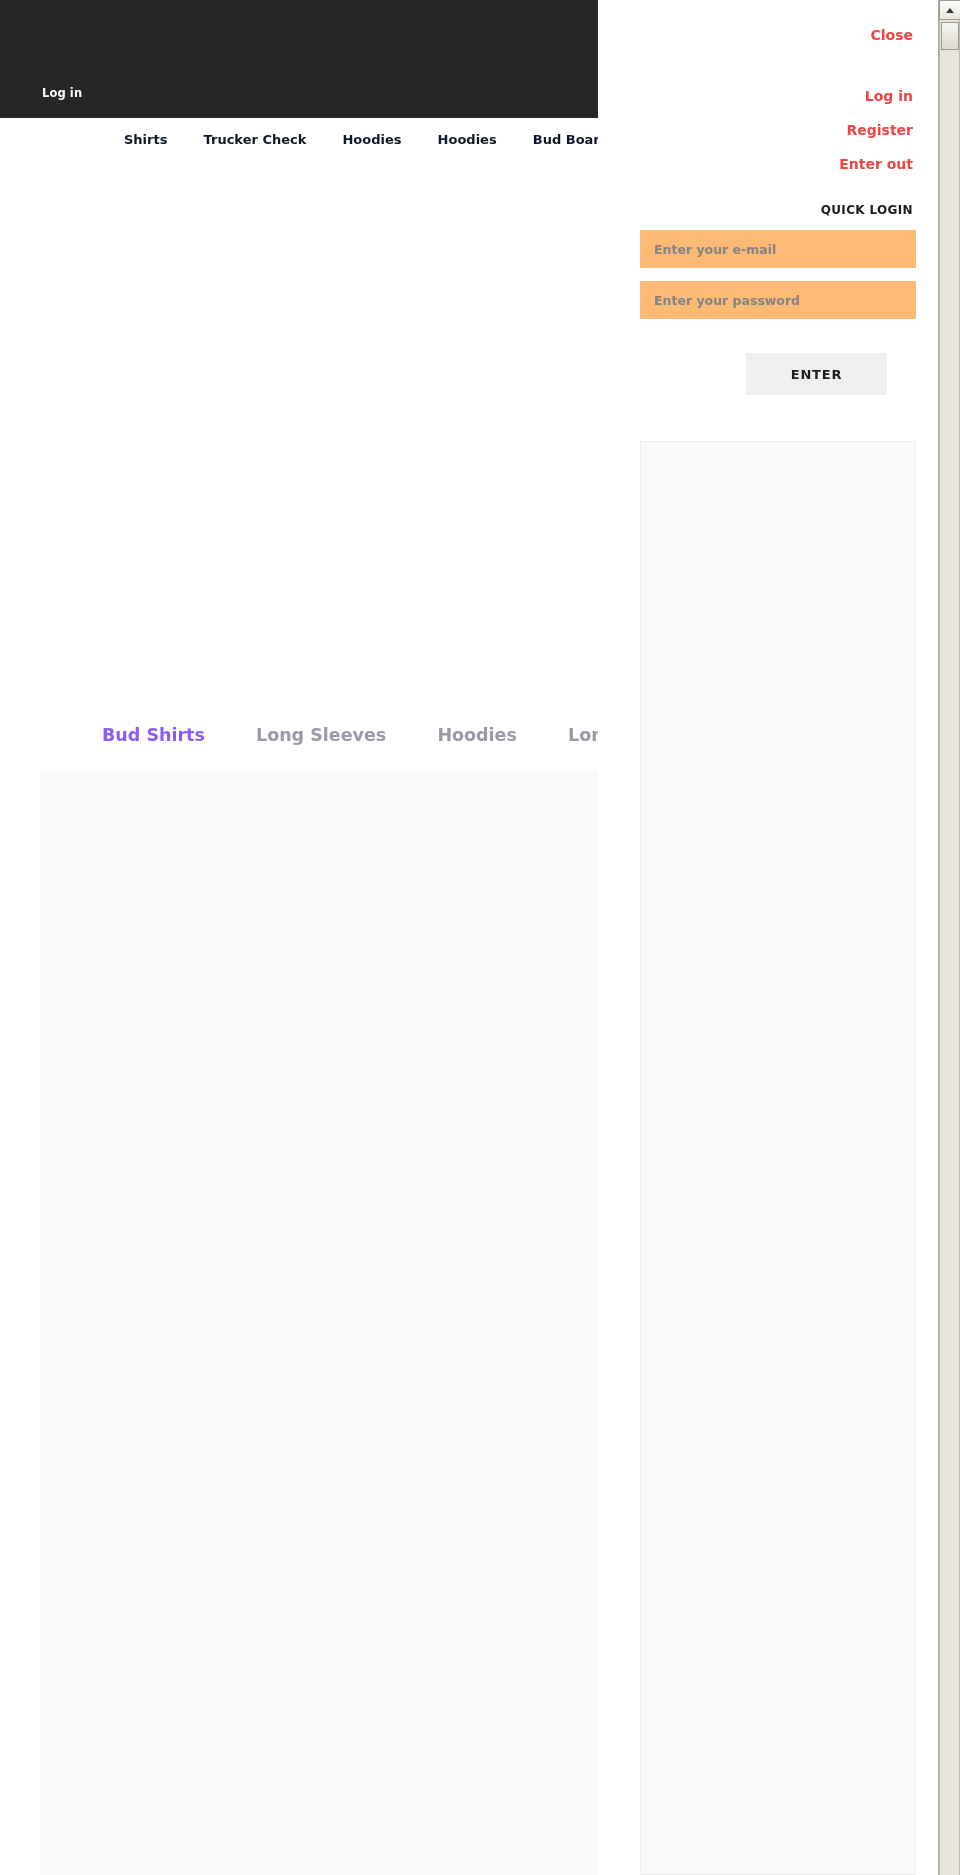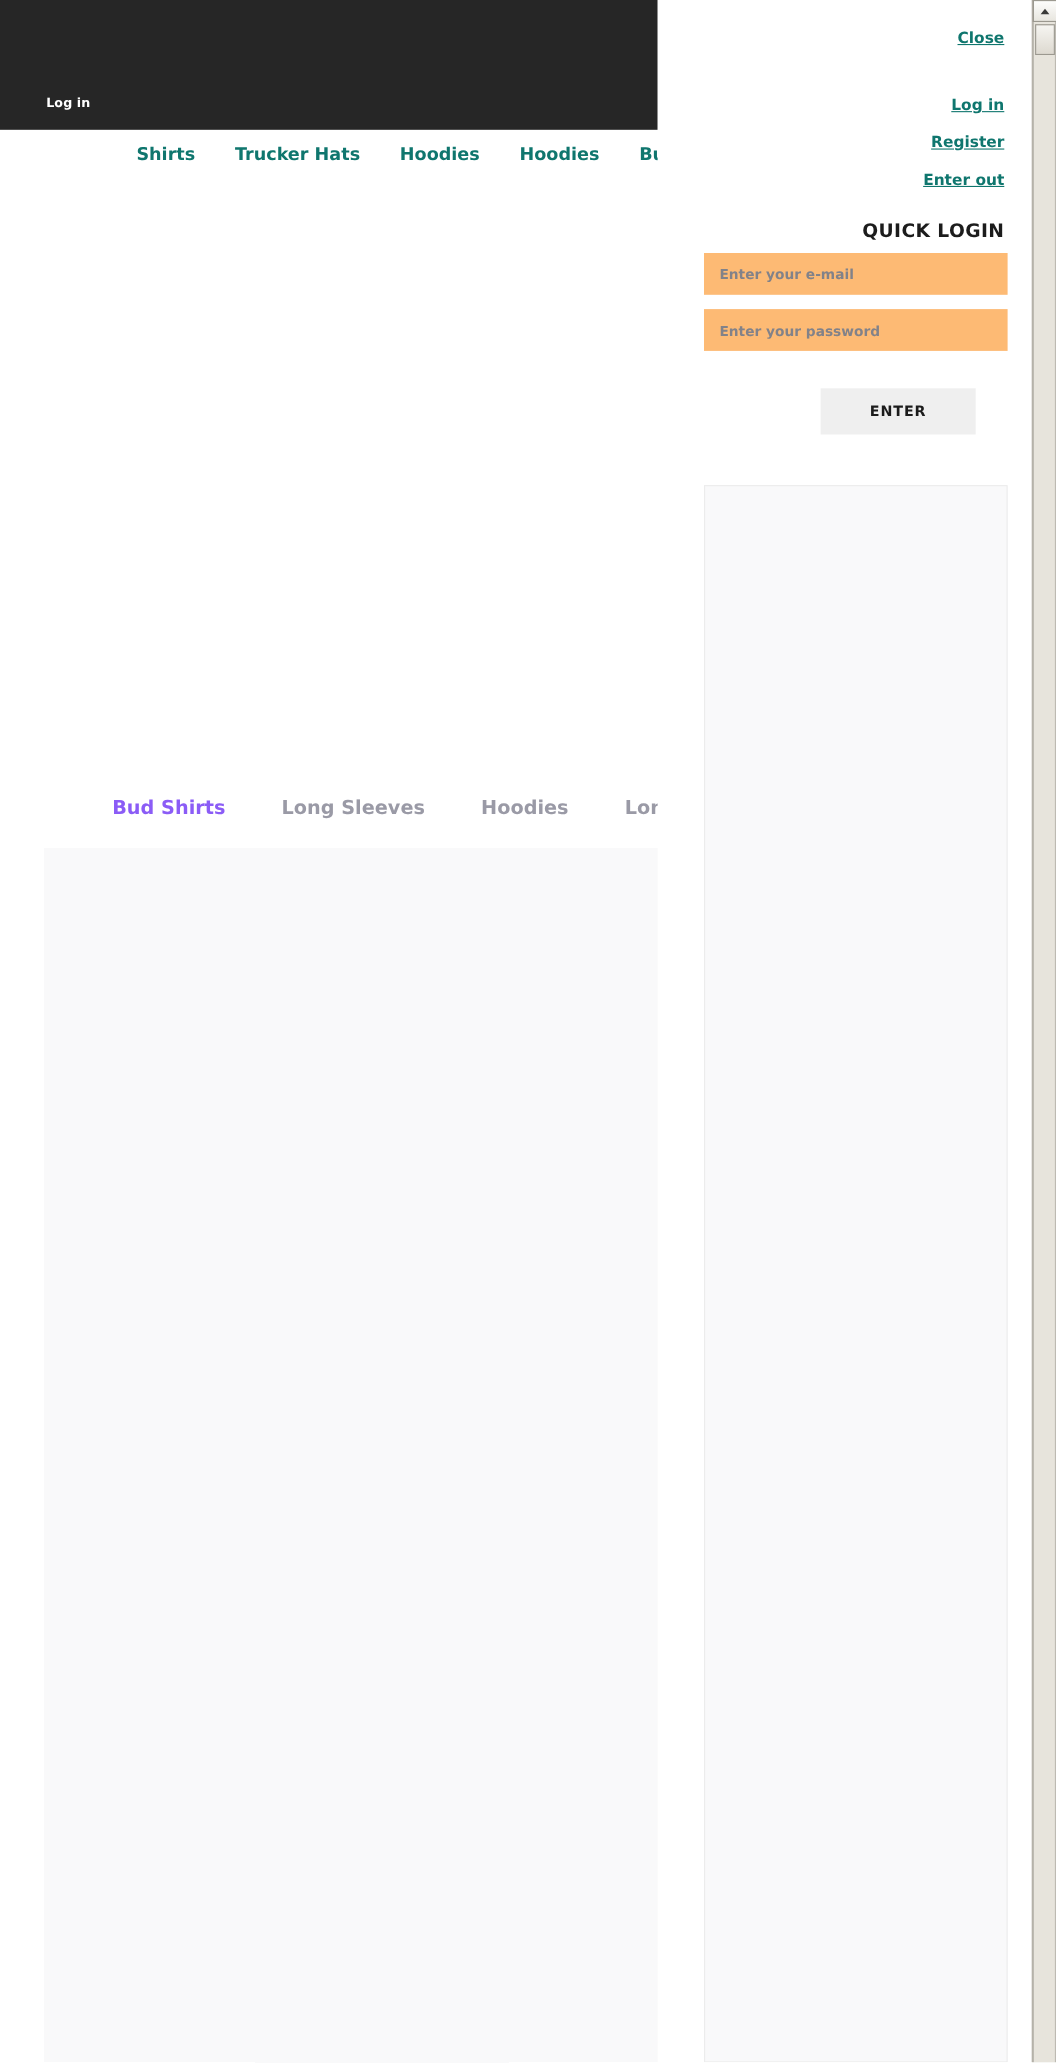--- a/index.html
+++ b/index.html
@@ -64,23 +64,23 @@
   }
   #site-nav .nav-list {
     position: absolute;
     left: 124px;
     top: 0;
     list-style: none;
     white-space: nowrap;
   }
   #site-nav .nav-item {
     display: inline-block;
-    font-size: 16px;
-    font-weight: 700;
-    color: #0f766e;
+    font-size: 13px;
+    font-weight: 700;
+    color: #0f172a;
     margin-right: 31px;
     line-height: 24px;
     cursor: pointer;
   }
 
   
   #category-tabs {
     position: absolute;
     left: 0;
     top: 722px;
@@ -126,37 +126,36 @@
     background: #ffffff;
     overflow: hidden;
   }
 
   .drawer-link {
     position: absolute;
     right: 25px;
     text-align: right;
     font-size: 13.5px;
     font-weight: 700;
-    color: #0f766e;
+    color: #ef4444;
     line-height: 18px;
     white-space: nowrap;
     cursor: pointer;
-    text-decoration: underline;
   }
   #drawer-close  { top: 26px;  font-size: 14px; }
   #drawer-login  { top: 87px;  font-size: 14px; }
   #drawer-register { top: 121px; font-size: 14px; }
   #drawer-checkout { top: 155px; font-size: 14px; }
 
   #quick-login-title {
     position: absolute;
     right: 25px;
     top: 202px;
     text-align: right;
-    font-size: 17px;
+    font-size: 12px;
     font-weight: 700;
     color: #1c1c1c;
     letter-spacing: .35px;
     line-height: 16px;
     white-space: nowrap;
   }
 
   .drawer-field {
     position: absolute;
     left: 42px;
@@ -260,21 +259,21 @@
 
   <div id="site-column">
 
     <div id="masthead">
       <span id="masthead-login">Log in</span>
     </div>
 
     <nav id="site-nav">
       <ul class="nav-list">
         <li class="nav-item">Shirts</li>
-        <li class="nav-item">Trucker Hats</li>
+        <li class="nav-item">Trucker Check</li>
         <li class="nav-item">Hoodies</li>
         <li class="nav-item">Hoodies</li>
         <li class="nav-item">Bud Boards</li>
         
       </ul>
     </nav>
 
     <div id="category-tabs">
       <ul class="tab-list">
         <li class="tab active">Bud Shirts</li>

